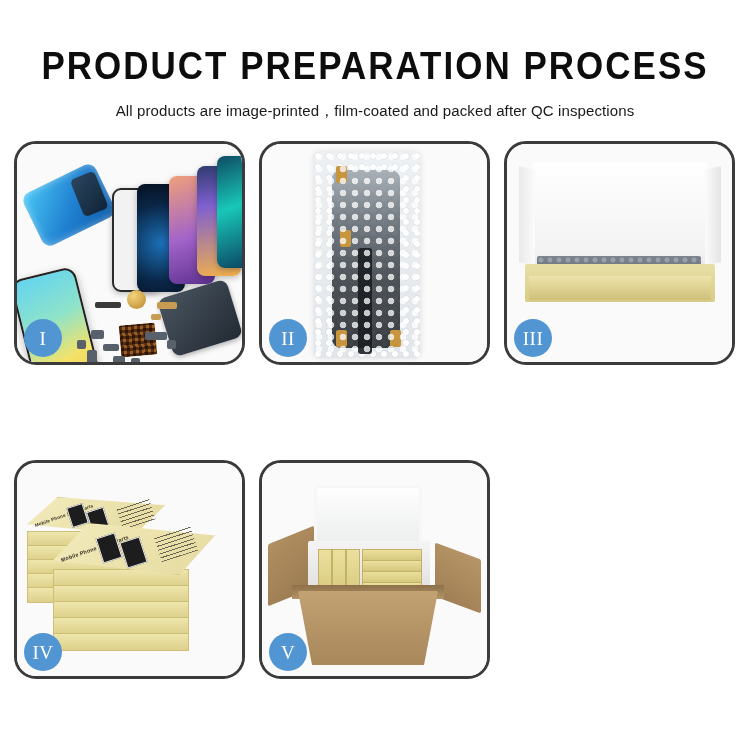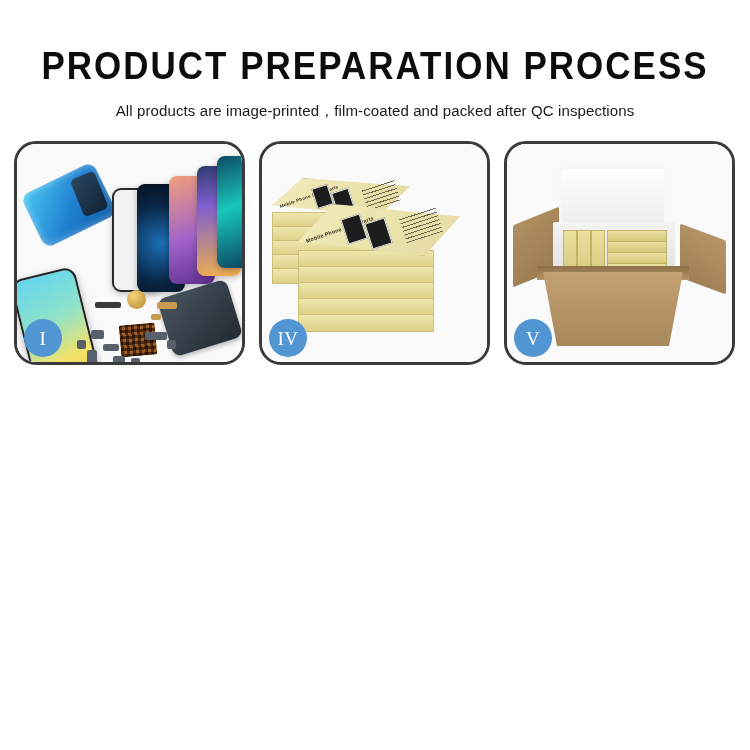--- a/index.html
+++ b/index.html
@@ -301,21 +301,43 @@
         <div class="sm" style="left:114px;top:214px;width:9px;height:12px;"></div>
         <div class="fl" style="left:140px;top:158px;width:20px;height:7px;"></div>
         <div class="fl" style="left:134px;top:170px;width:10px;height:6px;"></div>
         <div class="sm" style="left:128px;top:188px;width:22px;height:8px;"></div>
         <div class="sm" style="left:150px;top:196px;width:9px;height:9px;"></div>
         <div class="sm" style="left:60px;top:196px;width:9px;height:9px;"></div>
       </div>
       <div class="badge">I</div>
     </div>
 
-
+    <div class="panel p2">
+      <div class="stage">
+        <div class="bag"></div>
+        <div class="inner" style="left:70px;top:26px;"></div>
+        <div class="flexcable" style="left:96px;top:104px;"></div>
+        <div class="gold" style="left:74px;top:22px;"></div>
+        <div class="gold" style="left:78px;top:86px;"></div>
+        <div class="gold" style="left:74px;top:186px;"></div>
+        <div class="gold" style="left:128px;top:186px;"></div>
+        <div class="bubbles"></div>
+      </div>
+      <div class="badge">II</div>
+    </div>
+
+    <div class="panel p3">
+      <div class="stage">
+        <div class="lid"></div>
+        <div class="foam"></div>
+        <div class="tray"></div>
+        <div class="trayfront"></div>
+      </div>
+      <div class="badge">III</div>
+    </div>
 
     <div class="panel p4">
       <div class="stage">
         <div class="stackwrap">
 
           <div class="bx" style="left:4px;top:50px;width:112px;height:14px;"></div>
           <div class="bx" style="left:4px;top:64px;width:112px;height:14px;"></div>
           <div class="bx" style="left:4px;top:78px;width:112px;height:14px;"></div>
           <div class="bx" style="left:4px;top:92px;width:112px;height:14px;"></div>
           <div class="bx" style="left:4px;top:106px;width:112px;height:14px;"></div>

